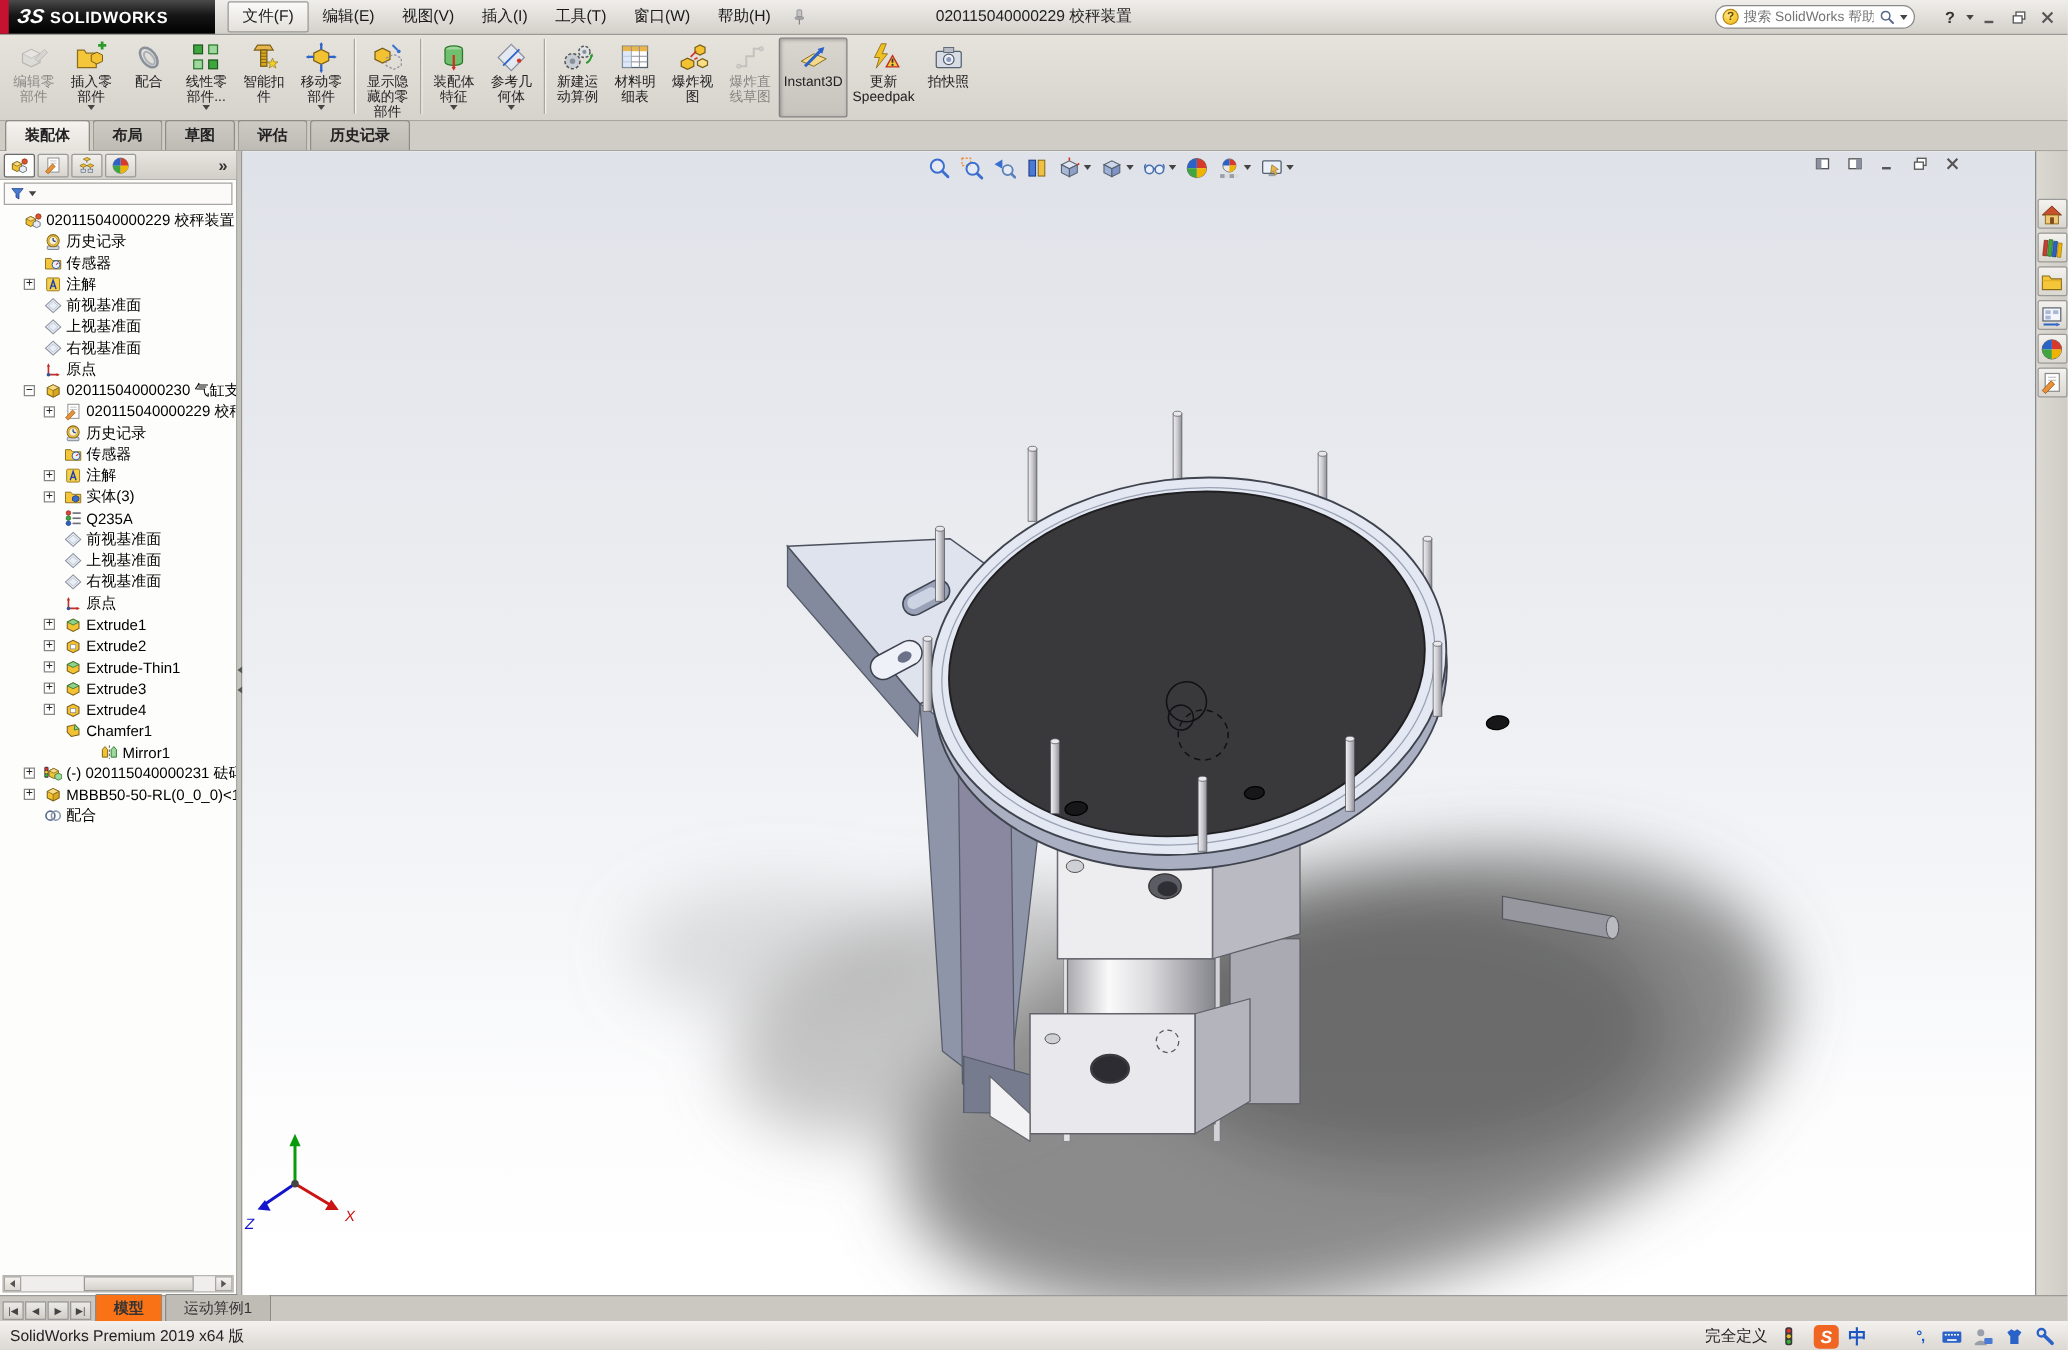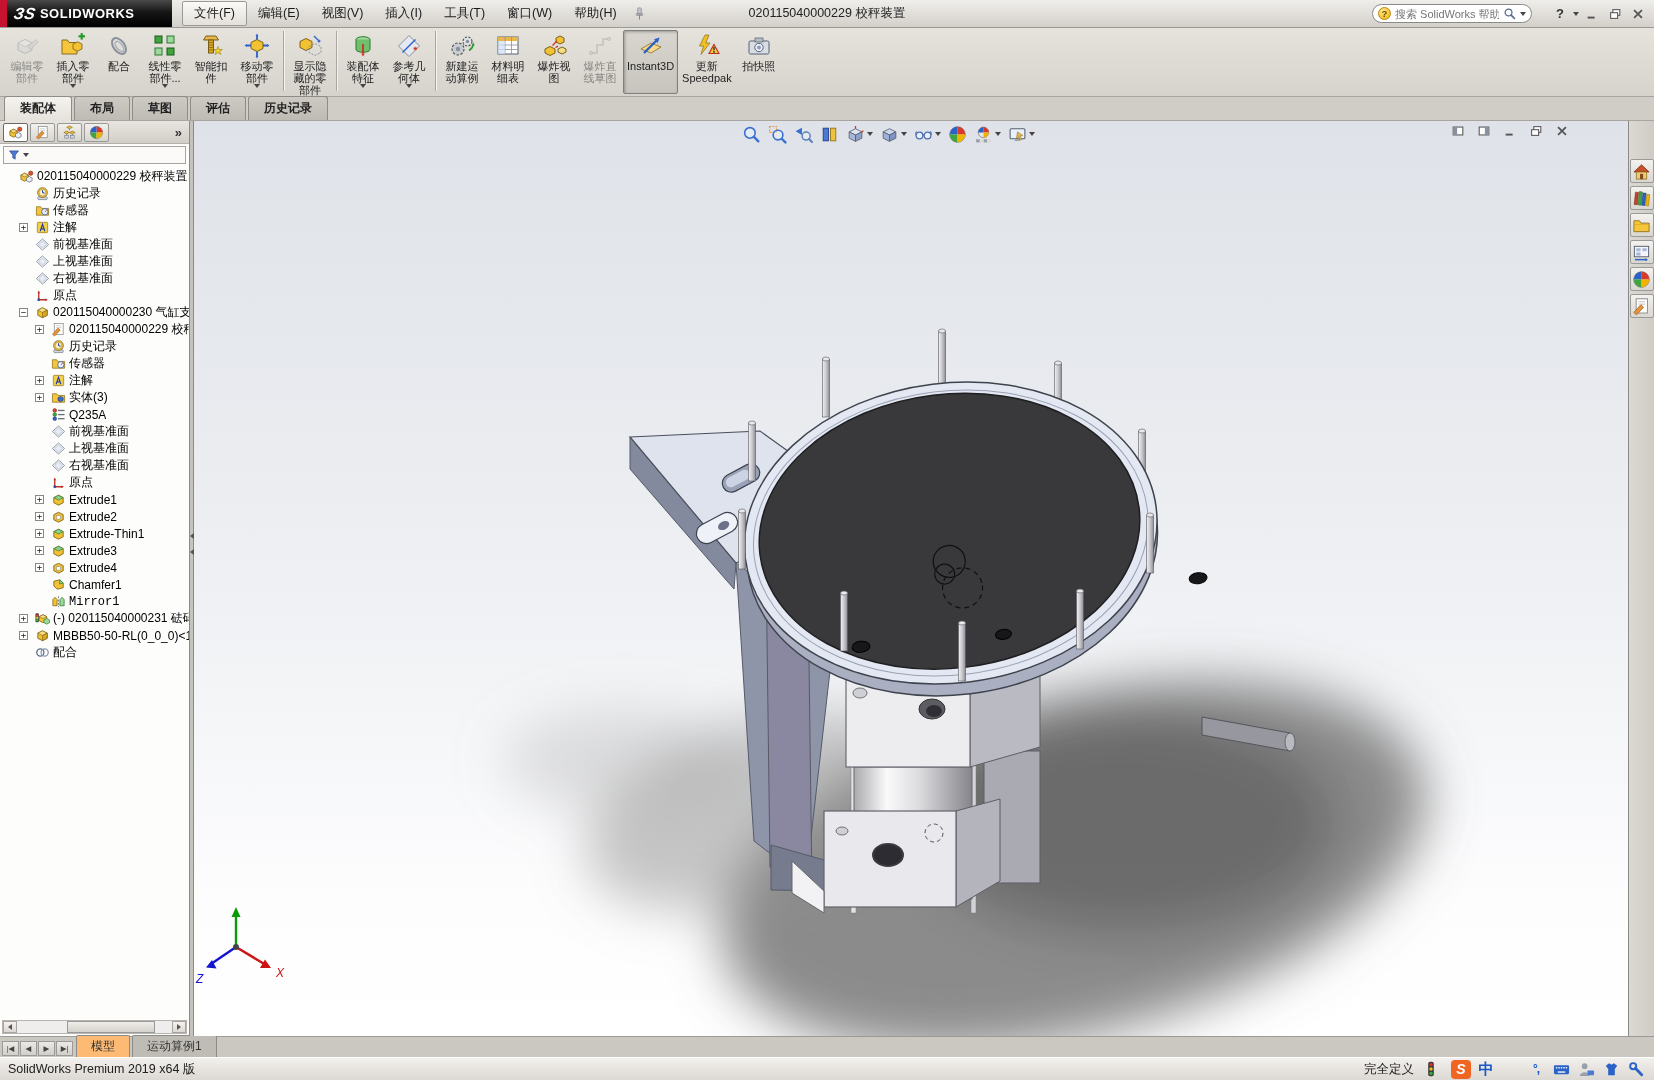--- a/index.html
+++ b/index.html
@@ -74,21 +74,21 @@
   .wbtn svg { width:14px; height:14px; }
 
   .taskstrip { width:26px; flex:none; background:linear-gradient(90deg,#dcd9d3,#cfccc6); border-left:1px solid #8a8a88; display:flex; flex-direction:column; align-items:center; padding-top:38px; gap:3px; }
   .tp-btn { width:24px; height:24px; border:1px solid #9a9a98; background:linear-gradient(#f4f2ee,#dad7d1); display:flex; align-items:center; justify-content:center; border-radius:2px; }
   .tp-btn svg { width:19px; height:19px; }
 
   
   .bottomtabs { height:21px; background:#cbc8c2; border-top:1px solid #9a9a98; display:flex; align-items:flex-end; padding-left:2px; flex:none; }
   .nav-btn { width:17px; height:15px; font-size:7.5px; display:flex; align-items:center; justify-content:center; border:1px solid #9a9a98; background:linear-gradient(#eceae6,#d2cfc9); color:#444; margin-right:1px; margin-bottom:1px; }
   .mtab { font-size:12px; padding:2px 14px; border:1px solid #8a8a88; border-bottom:none; background:#bfbcb6; color:#333; margin-left:2px; border-radius:2px 2px 0 0; }
-  .mtab.active { background:#fdba74; font-weight:normal; }
+  .mtab.active { background:#f97316; font-weight:bold; }
   .statusbar { height:23px; background:linear-gradient(#f2f0ed,#dcd8d3); border-top:1px solid #fff; display:flex; align-items:center; padding:0 8px; font-size:12.5px; color:#222; flex:none; }
   .sb-spacer { flex:1; }
   .sb-state { margin-right:11px; }
   .ime { display:flex; align-items:center; gap:5px; margin-left:14px; }
   .ime-item { display:flex; align-items:center; justify-content:center; width:20px; height:18px; }
   .ime-item svg { width:17px; height:17px; }
   .ime-sogou { width:20px; height:19px; background:#f06522; border-radius:4px; color:#fff; font-weight:bold; font-style:italic; font-size:14px; line-height:18px; text-align:center; }
   .ime-cn { color:#1a56c4; font-weight:bold; font-size:15px; }
   .ime-punct { color:#1a56c4; font-weight:bold; font-size:12px; letter-spacing:-1px; }
 </style>
@@ -836,21 +836,21 @@
               <use href="#extrude-flat" xlink:href="#extrude-flat"></use>
             </svg>
             <span class="tlabel">Extrude4</span>
           </div>
           <div class="trow" style="padding-left: 51px;">
             <svg class="ticon">
               <use href="#chamfer" xlink:href="#chamfer"></use>
             </svg>
             <span class="tlabel">Chamfer1</span>
           </div>
-          <div class="trow" style="padding-left: 51px; font-family: Liberation Mono, monospace;">
+          <div class="trow" style="padding-left: 80px;">
             <svg class="ticon">
               <use href="#mirror" xlink:href="#mirror"></use>
             </svg>
             <span class="tlabel">Mirror1</span>
           </div>
           <div class="trow" style="padding-left: 35px;">
             <span class="exp" style="left: 19px;">+</span>
             <svg class="ticon">
               <use href="#subassembly" xlink:href="#subassembly"></use>
             </svg>

